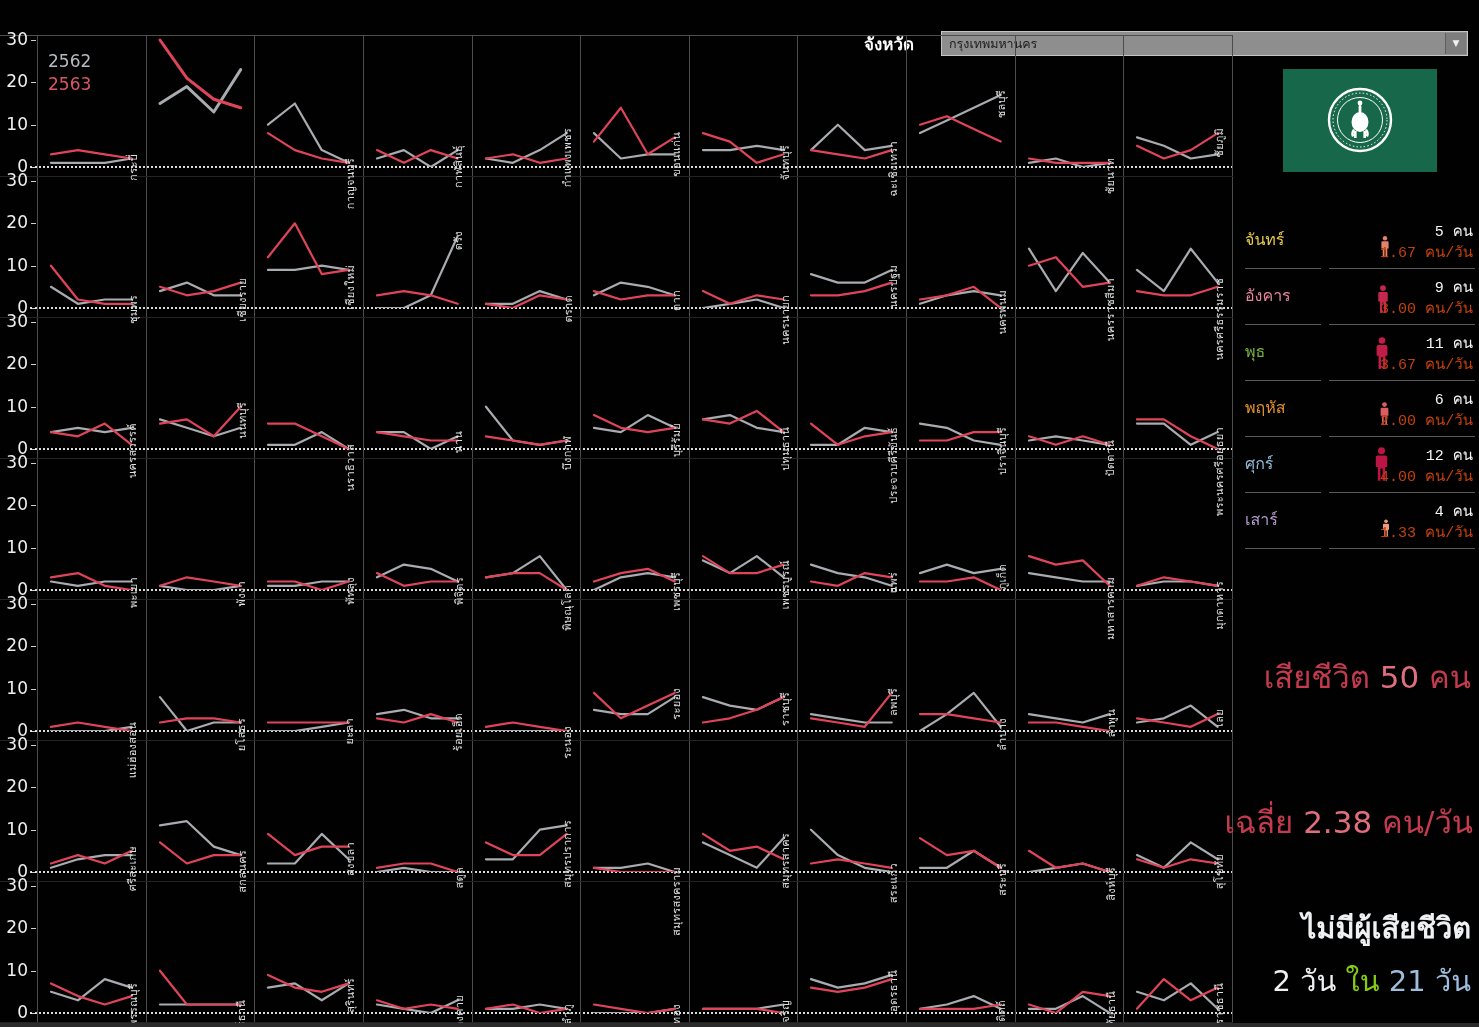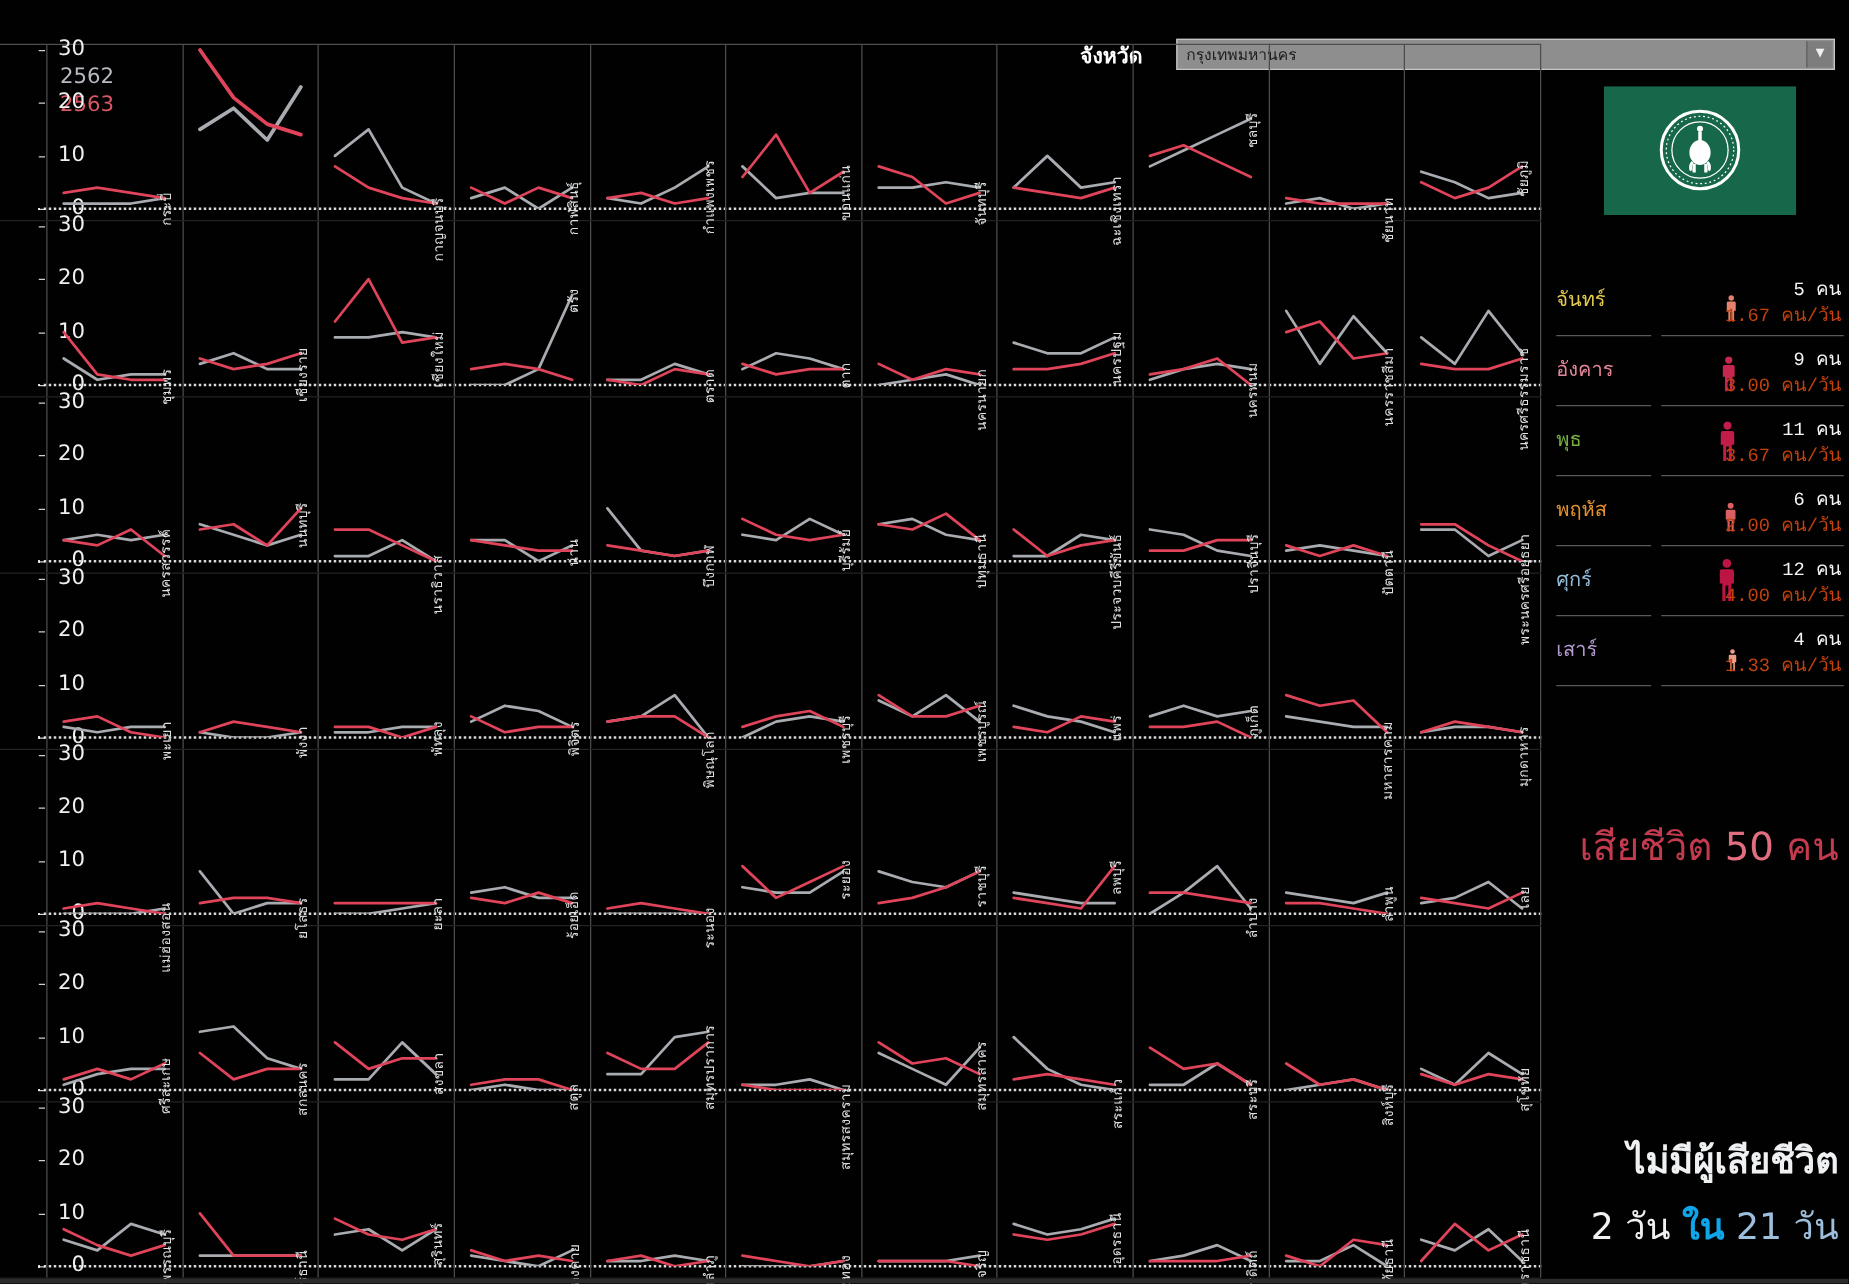--- a/index.html
+++ b/index.html
@@ -10,21 +10,21 @@
   .dropdown{position:absolute;left:941px;top:31px;width:527px;height:25px;background:#8e8e8e;
             border:1px solid #c6c6c6;box-sizing:border-box;}
   .dropdown-text{position:absolute;left:7px;top:0;line-height:23px;font-size:12.5px;color:#1c1c1c;}
   .dropdown-btn{position:absolute;right:1px;top:1px;width:20px;height:21px;background:#7d7d7d;
                 border-left:1px solid #5e5e5e;text-align:center;line-height:21px;font-size:9px;color:#efefef;cursor:pointer;}
   
   .legend{position:absolute;left:48px;top:50px;font-size:17px;line-height:23px;}
   
   #grid{position:absolute;left:0;top:35px;width:1233px;border-top:1px solid #4e4e4e;}
   .row{position:relative;height:141px;box-sizing:border-box;border-bottom:1px solid #232323;}
-  .ytick{position:absolute;width:28px;text-align:right;font-size:17px;color:#efefef;line-height:18px;margin-left:40px;}
+  .ytick{position:absolute;width:28px;text-align:right;font-size:17px;color:#efefef;line-height:18px;}
   .tickmark{position:absolute;left:31px;width:5px;height:1px;background:#cfcfcf;}
   .baseline{position:absolute;left:30px;right:0;top:130px;border-top:2px dotted rgba(255,255,255,.85);}
   .cells{position:absolute;left:37px;top:0;right:0;bottom:0;display:flex;}
   .cell{position:relative;flex:1 1 0;border-right:1px solid #4c4c4c;overflow:visible;}
   .cell:first-child{border-left:1px solid #4c4c4c;}
   .cell svg{position:absolute;left:0;top:0;}
   .cell-label{position:absolute;right:4px;font-size:11px;color:#dcdee0;white-space:nowrap;
               transform:rotate(-90deg);transform-origin:100% 100%;letter-spacing:.3px;}
   
   .panel{position:absolute;left:1240px;top:0;width:239px;height:1027px;}
@@ -779,22 +779,27 @@
             <div class="day-rate">1.33 คน/วัน</div>
           </div>
         </div>
       </div>
 
     <div class="sum-deaths">
       <span class="dk" style="color: rgb(196, 59, 80);">เสียชีวิต</span>
       <span class="dv" style="color: rgb(224, 110, 126);">50</span>
       <span class="dk" style="color: rgb(196, 59, 80);">คน</span>
     </div>
+    <div class="sum-avg">
+      <span class="dk" style="color: rgb(196, 59, 80);">เฉลี่ย</span>
+      <span class="dv" style="color: rgb(224, 110, 126);">2.38</span>
+      <span class="dk" style="color: rgb(196, 59, 80);">คน/วัน</span>
+    </div>
     <div class="sum-nodeath1" style="color: rgb(238, 240, 242);">ไม่มีผู้เสียชีวิต</div>
     <div class="sum-nodeath2">
       <span class="nw" style="color: rgb(238, 240, 242);">2 วัน</span>
-      <span class="nb" style="color: #0ea5e9; font-weight: bold;">ใน</span>
+      <span class="nb" style="color: #84cc16;">ใน</span>
       <span class="nb" style="color: rgb(157, 190, 220);">21 วัน</span>
     </div>
   </div>
 
   <div class="bottom-strip"></div>
 </div>
 
 </body></html>

